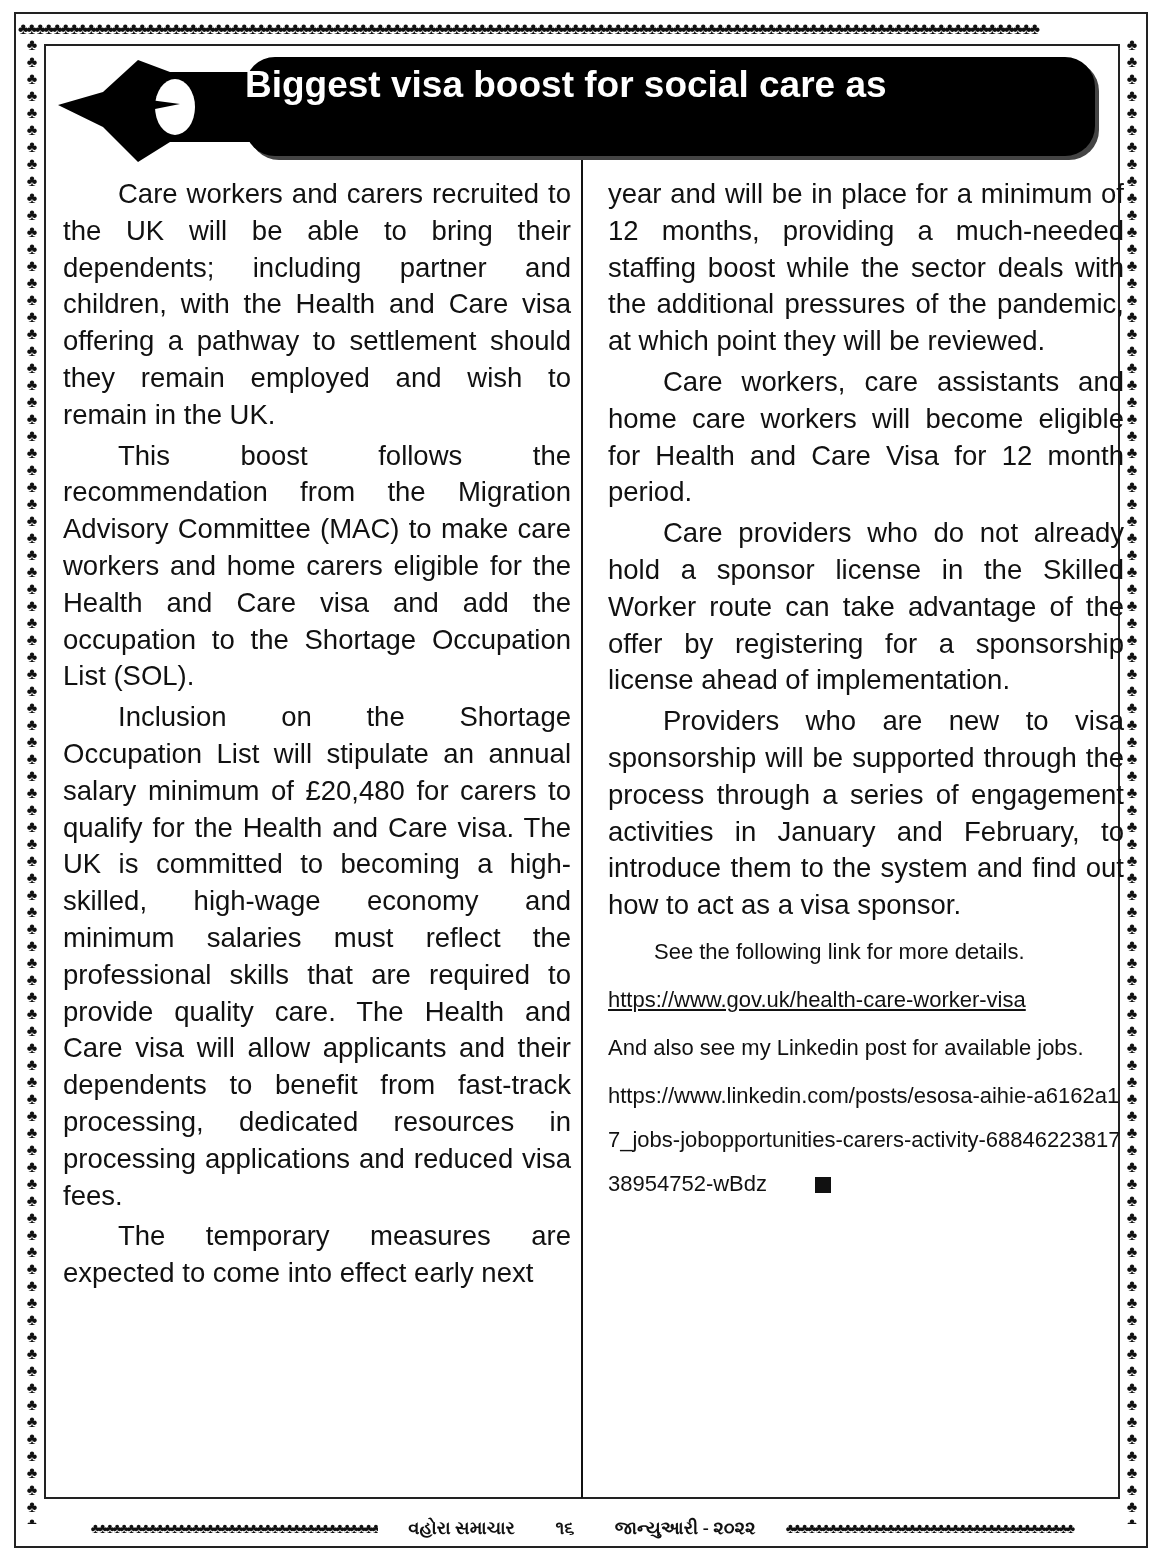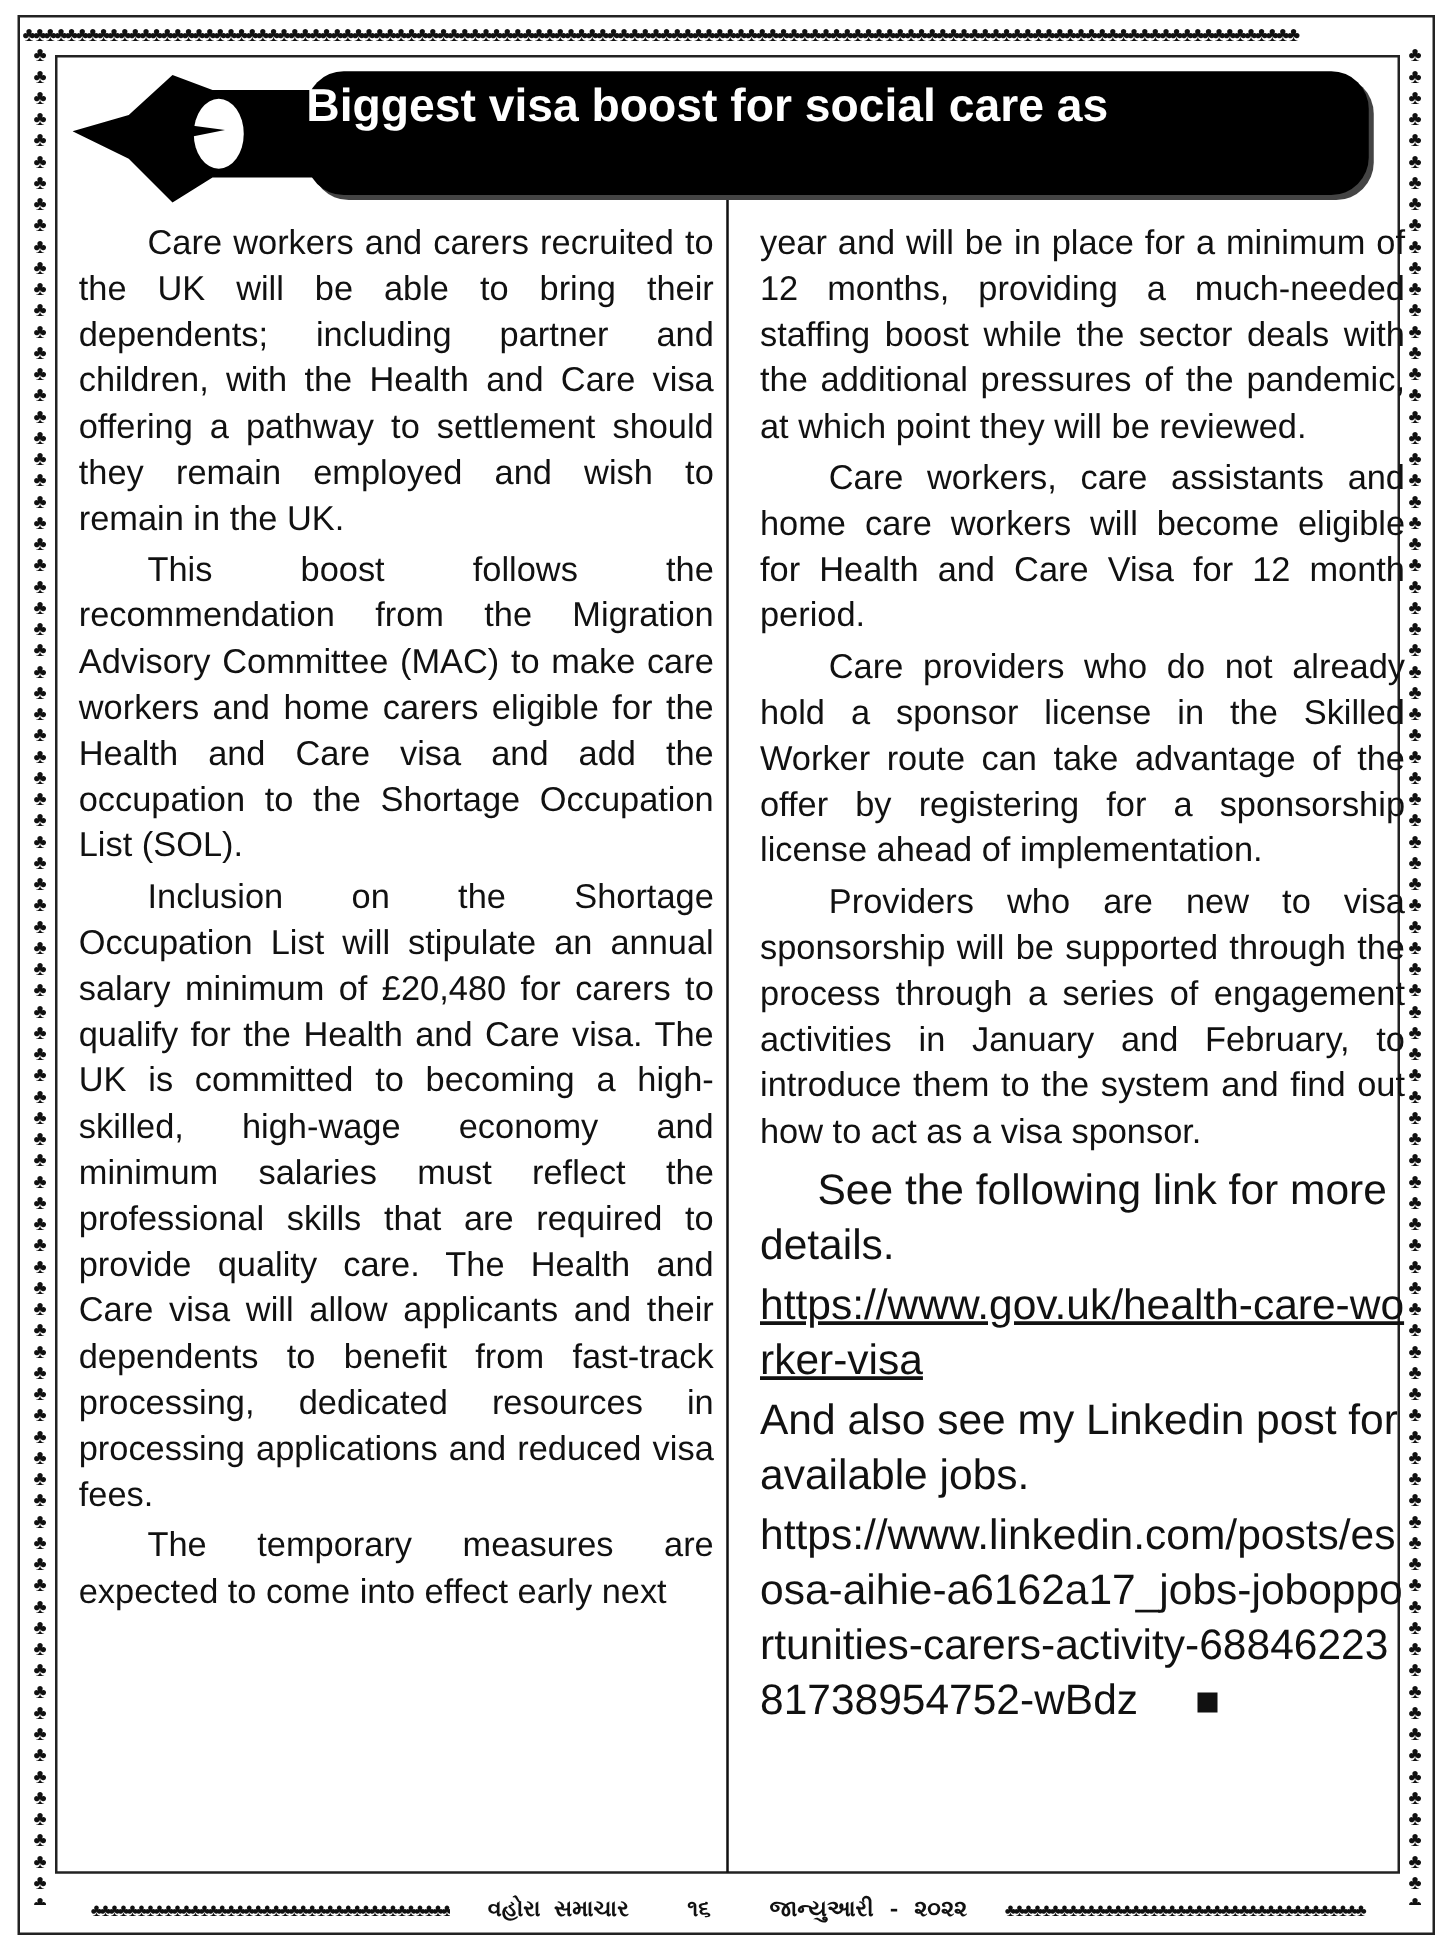--- a/index.html
+++ b/index.html
@@ -13,29 +13,29 @@
   .inner-frame { position: absolute; left: 44px; top: 44px; width: 1076px; height: 1455px; border: 2px solid #222; box-sizing: border-box; }
   .pen-logo { position: absolute; left: 58px; top: 52px; width: 200px; height: 115px; }
   .headline-box { position: absolute; left: 245px; top: 57px; width: 850px; height: 99px; background: #000; border-radius: 30px; box-shadow: 4px 4px 0 #444; color: #fff; font-weight: bold; font-size: 37px; line-height: 44px; padding-top: 6px; box-sizing: border-box; }
   .col { position: absolute; top: 172px; font-size: 27.5px; line-height: 36.8px; text-align: justify; color: #111; }
   .col-left { left: 59px; width: 516px; }
   .col-right { left: 604px; width: 524px; }
   .divider { position: absolute; left: 581px; top: 160px; width: 2px; height: 1338px; background: #111; }
   .col p { margin: 4px; text-indent: 55px; }
   .col p.no-indent { text-indent: 0; }
   .spaced { letter-spacing: 6px; }
-  .right-tail { font-size: 34px; line-height: 44px; text-align: left; }
+  .right-tail { font-size: 22px; line-height: 44px; text-align: left; }
   .right-tail .indented { text-indent: 46px; }
   .link { text-decoration: underline; color: #111; cursor: pointer; }
   .end-mark { display: inline-block; width: 16px; height: 16px; background: #111; margin-left: 48px; vertical-align: middle; }
   .footer-bar { position: absolute; left: 18px; right: 18px; top: 1515px; height: 26px; display: flex; align-items: center; justify-content: center; white-space: nowrap; overflow: hidden; font-size: 18px; font-weight: bold; }
   .footer-orn { flex: 1; overflow: hidden; font-size: 14px; letter-spacing: -2px; }
   .footer-orn.right { text-align: left; }
   .footer-orn.left { text-align: right; direction: rtl; }
-  .footer-text { padding: 0 12px; font-family: Liberation Mono, monospace; }
+  .footer-text { padding: 0 12px; font-family: Liberation Serif, serif; }
   .footer-text span { margin: 0 18px; }
 </style>
 </head>
 <body>
 
 <div class="outer-frame"></div>
 
 <div class="orn-row orn-top" id="orn-top">♣♣♣♣♣♣♣♣♣♣♣♣♣♣♣♣♣♣♣♣♣♣♣♣♣♣♣♣♣♣♣♣♣♣♣♣♣♣♣♣♣♣♣♣♣♣♣♣♣♣♣♣♣♣♣♣♣♣♣♣♣♣♣♣♣♣♣♣♣♣♣♣♣♣♣♣♣♣♣♣♣♣♣♣♣♣♣♣♣♣♣♣♣♣♣♣♣♣♣♣♣♣♣♣♣♣♣♣♣♣♣♣♣♣♣♣♣♣♣♣</div>
 <div class="orn-col orn-left" id="orn-left">♣♣♣♣♣♣♣♣♣♣♣♣♣♣♣♣♣♣♣♣♣♣♣♣♣♣♣♣♣♣♣♣♣♣♣♣♣♣♣♣♣♣♣♣♣♣♣♣♣♣♣♣♣♣♣♣♣♣♣♣♣♣♣♣♣♣♣♣♣♣♣♣♣♣♣♣♣♣♣♣♣♣♣♣♣♣♣♣♣♣</div>
 <div class="orn-col orn-right" id="orn-right">♣♣♣♣♣♣♣♣♣♣♣♣♣♣♣♣♣♣♣♣♣♣♣♣♣♣♣♣♣♣♣♣♣♣♣♣♣♣♣♣♣♣♣♣♣♣♣♣♣♣♣♣♣♣♣♣♣♣♣♣♣♣♣♣♣♣♣♣♣♣♣♣♣♣♣♣♣♣♣♣♣♣♣♣♣♣♣♣♣♣</div>

